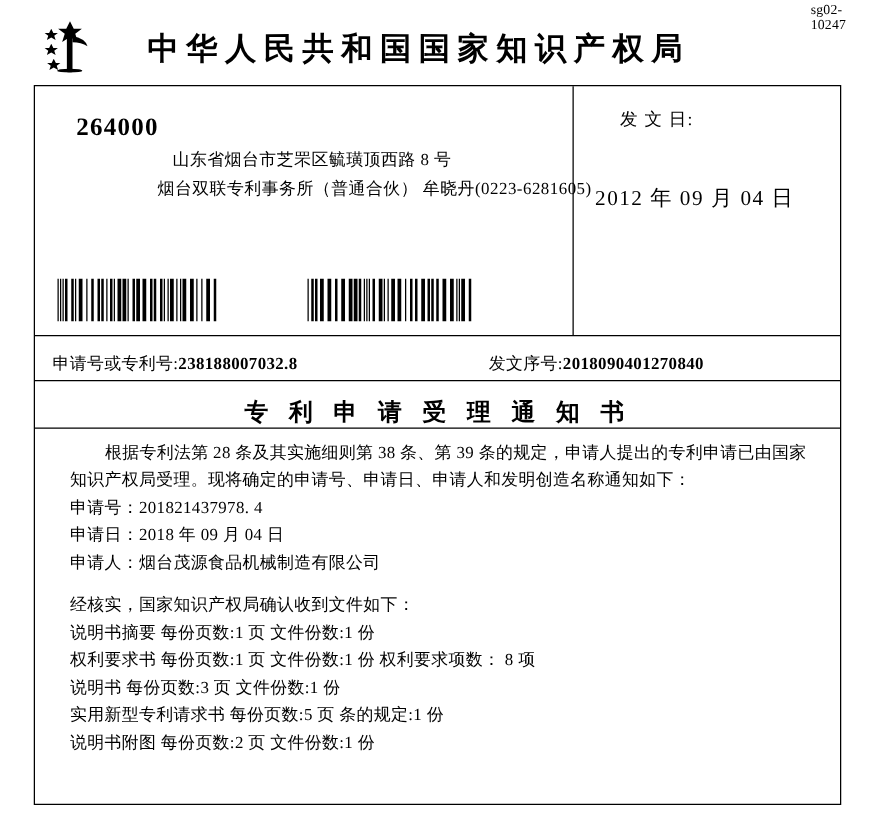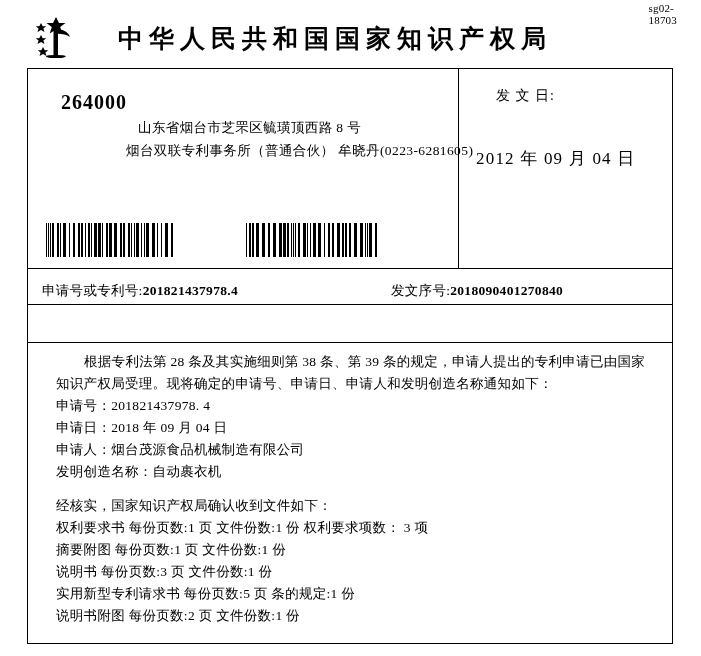--- a/index.html
+++ b/index.html
@@ -174,21 +174,21 @@
   }
   .gap {
     height: 12px;
   }
 </style>
 </head>
 <body>
 
 <div class="page">
 
-  <div class="topcode">sg02-18703</div>
+  <div class="topcode">sg02-10247</div>
 
   <div class="header">
     <div class="emblem">
       <svg width="44" height="42" viewBox="0 0 44 42" xmlns="http://www.w3.org/2000/svg">
         <g fill="#000">
           <path d="M22 1 L25 7 L31.5 7 L26.2 11 L28.3 17.5 L22 13.6 L15.7 17.5 L17.8 11 L12.5 7 L19 7 Z"></path>
           <path d="M7 7 l1.7 3.3 l3.6 0 l-2.9 2.2 l1.1 3.5 l-3.5 -2.1 l-3.5 2.1 l1.1 -3.5 l-2.9 -2.2 l3.6 0 Z"></path>
           <path d="M4 19 l1.7 3.3 l3.6 0 l-2.9 2.2 l1.1 3.5 l-3.5 -2.1 l-3.5 2.1 l1.1 -3.5 l-2.9 -2.2 l3.6 0 Z" transform="translate(3,0)"></path>
           <path d="M9 31 l1.7 3.3 l3.6 0 l-2.9 2.2 l1.1 3.5 l-3.5 -2.1 l-3.5 2.1 l1.1 -3.5 l-2.9 -2.2 l3.6 0 Z"></path>
           <rect x="19.5" y="13" width="4.5" height="29" rx="1"></rect>
@@ -346,36 +346,36 @@
         <span style="width:1px;background:transparent"></span>
         <span style="width:1px"></span>
         <span style="width:1px;background:transparent"></span>
         <span style="width:3px"></span>
         <span style="width:3px;background:transparent"></span>
         <span style="width:2px"></span>
         <span style="width:1px;background:transparent"></span>
       </div>
 
     <div class="appno">
-      <span>申请号或专利号:</span><b>201821437978.4</b>
+      <span>申请号或专利号:</span><b>238188007032.8</b>
     </div>
     <div class="serial">
       <span>发文序号:</span><b>2018090401270840</b>
     </div>
 
+    <div class="doc-title">专 利 申 请 受 理 通 知 书</div>
 
     <div class="body-text">
       <p class="indent">根据专利法第 28 条及其实施细则第 38 条、第 39 条的规定，申请人提出的专利申请已由国家知识产权局受理。现将确定的申请号、申请日、申请人和发明创造名称通知如下：</p>
       <p>申请号：201821437978. 4</p>
       <p>申请日：2018 年 09 月 04 日</p>
       <p>申请人：烟台茂源食品机械制造有限公司</p>
-      <p>发明创造名称：自动裹衣机</p>
       <div class="gap"></div>
       <p>经核实，国家知识产权局确认收到文件如下：</p>
-      <p>权利要求书  每份页数:1 页  文件份数:1 份  权利要求项数： 3 项</p>
-      <p>摘要附图  每份页数:1 页  文件份数:1 份</p>
+      <p>说明书摘要  每份页数:1 页  文件份数:1 份</p>
+      <p>权利要求书  每份页数:1 页  文件份数:1 份  权利要求项数： 8 项</p>
       <p>说明书  每份页数:3 页  文件份数:1 份</p>
       <p>实用新型专利请求书  每份页数:5 页  条的规定:1 份</p>
       <p>说明书附图  每份页数:2 页  文件份数:1 份</p>
     </div>
 
   </div>
 </div>
 
 </body></html>

